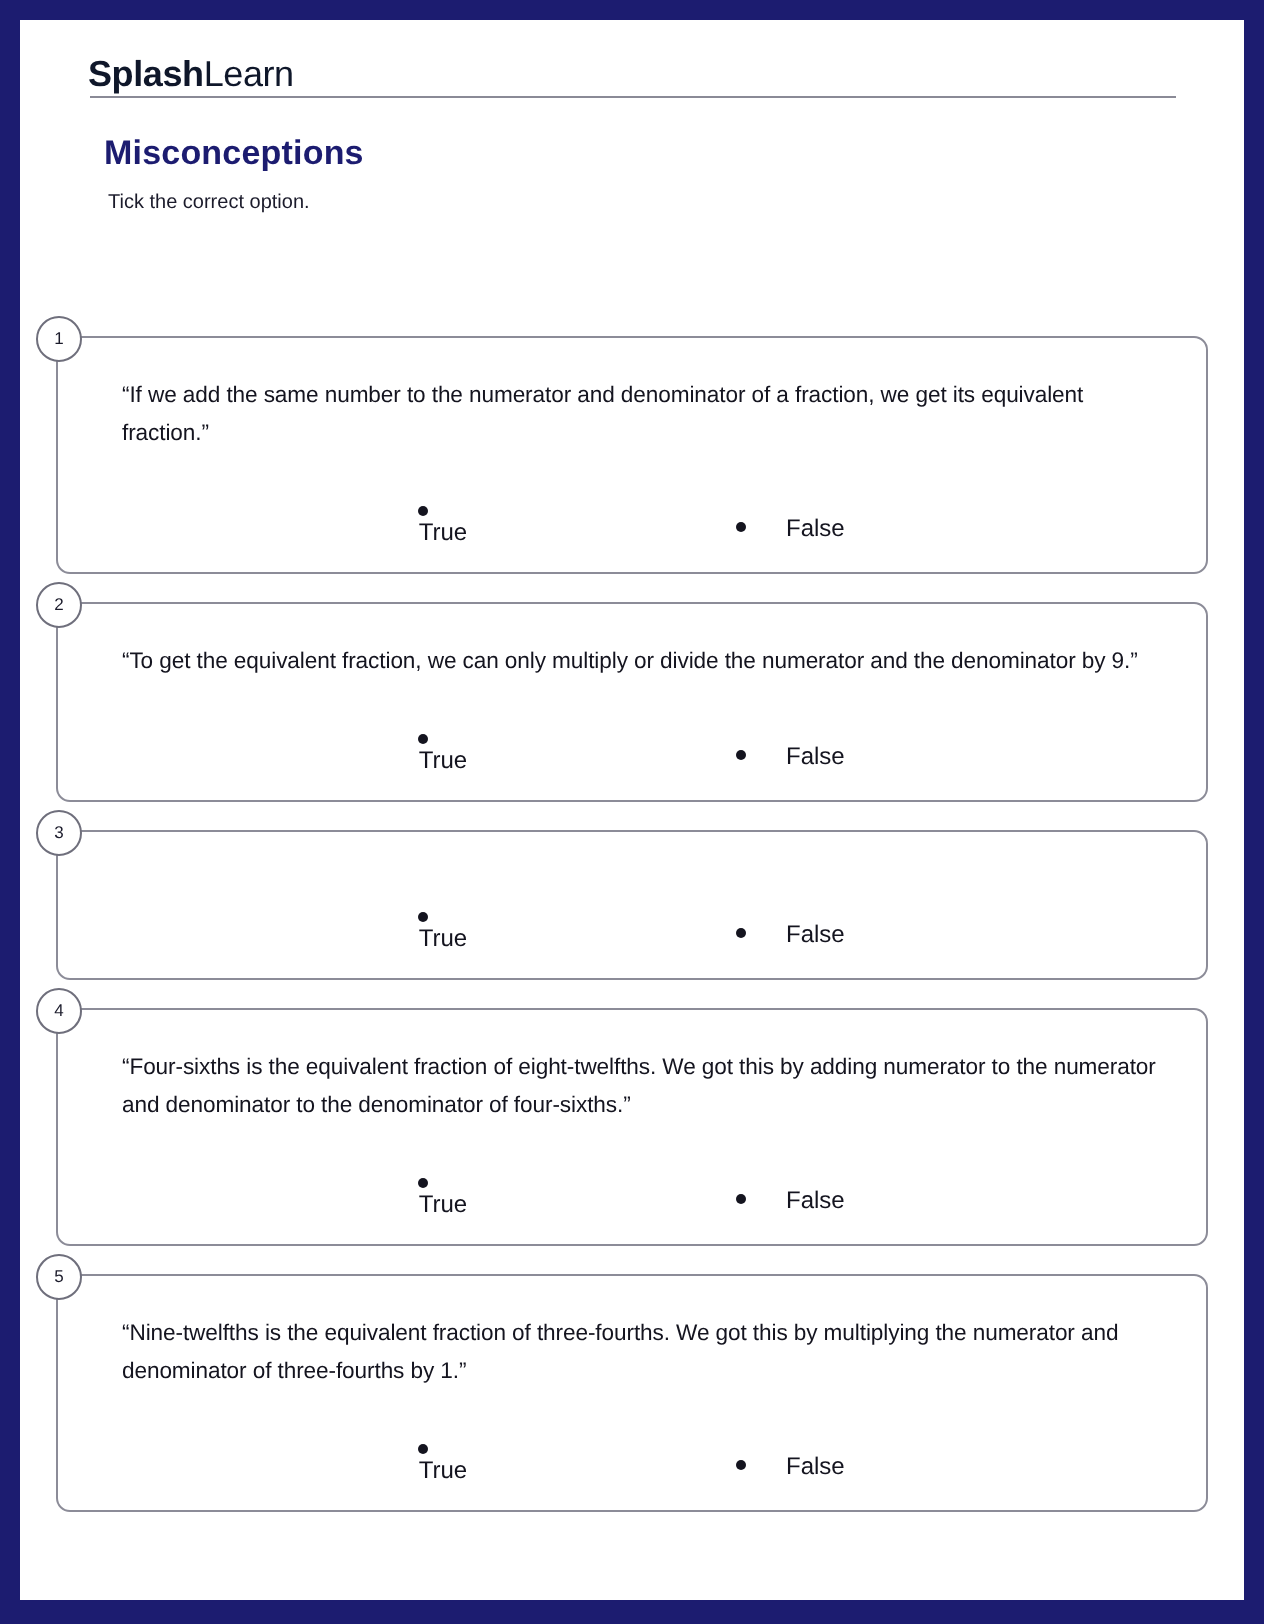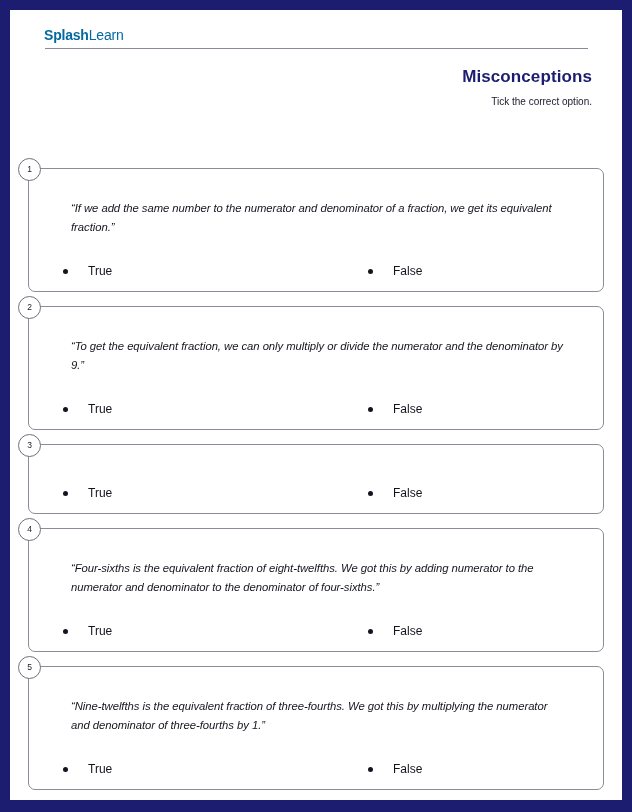--- a/index.html
+++ b/index.html
@@ -38,22 +38,22 @@
 
   
   .brand-row {
     position: absolute;
     left: 34px;
     top: 17px;
     width: 546px;
     height: 24px;
   }
   .brand-logo {
-    font-size: 14px;
-    color: #0369a1;
+    font-size: 18px;
+    color: #0f172a;
     letter-spacing: -0.2px;
     white-space: nowrap;
   }
   .brand-logo .brand-bold {
     font-weight: bold;
   }
   .brand-logo .brand-light {
     font-weight: normal;
   }
   .header-rule {
@@ -64,21 +64,20 @@
     height: 1px;
     background: #8a8a96;
   }
 
   
   .title-block {
     position: absolute;
     left: 42px;
     top: 56px;
     width: 540px;
-    text-align: right;
   }
   .worksheet-title {
     font-size: 17px;
     font-weight: bold;
     color: #1c1c70;
     letter-spacing: 0.1px;
     margin: 0;
     line-height: 22px;
   }
   .worksheet-instruction {
@@ -119,40 +118,40 @@
     font-size: 8.5px;
     line-height: 21px;
     text-align: center;
     z-index: 3;
   }
 
   .question-text {
     font-size: 11.3px;
     line-height: 19px;
     color: #14141f;
-    margin: 16px;
+    margin: 6px;
     padding-right: 4px;
     letter-spacing: -0.05px;
-    font-style: italic;
   }
 
   .options-row {
     position: relative;
     display: flex;
     margin-top: 26px;
     margin-bottom: 2px;
   }
   .option {
     display: flex;
     align-items: center;
   }
   .option-true {
     width: 305px;
     padding-left: 8px;
     box-sizing: border-box;
+    flex-direction: column;
   }
   .option-false {
     padding-left: 8px;
     box-sizing: border-box;
   }
   .option-bullet {
     width: 5px;
     height: 5px;
     border-radius: 50%;
     background: #14141f;

